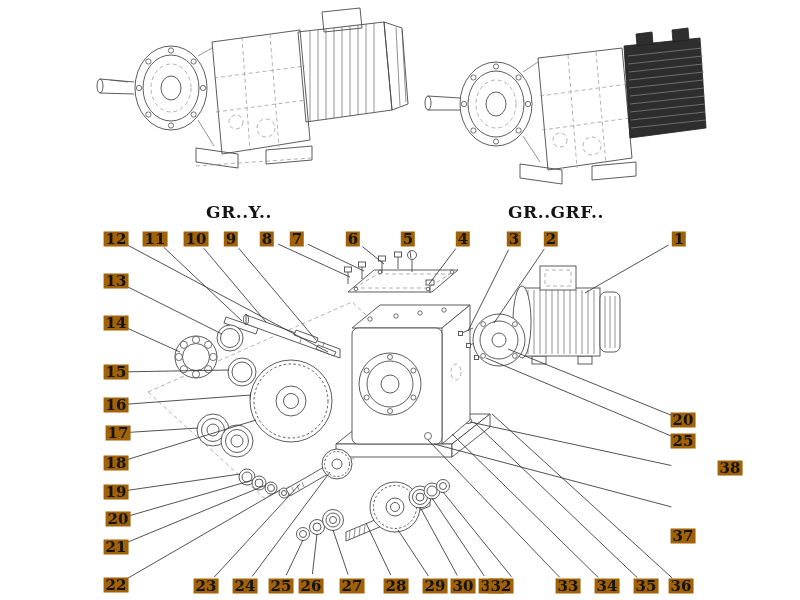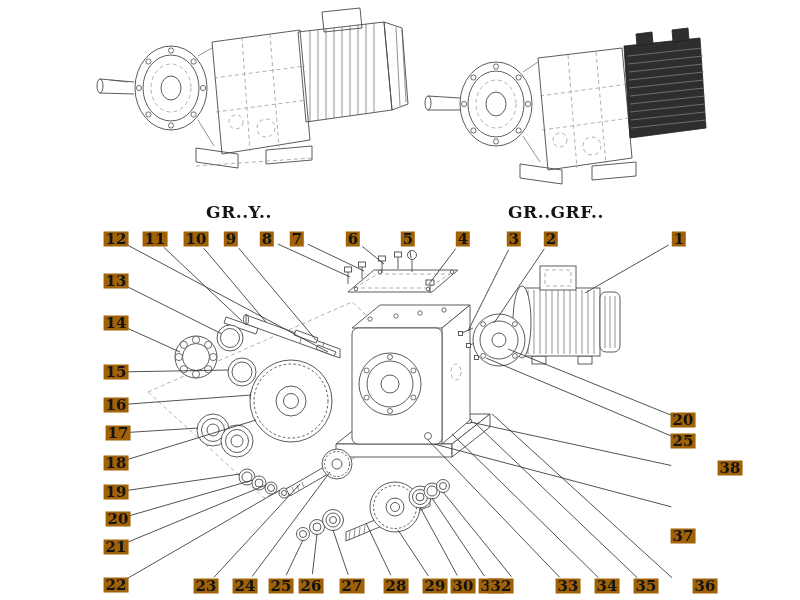--- a/index.html
+++ b/index.html
@@ -363,20 +363,20 @@
       <span class="callout" style="left: 311px; top: 586px;">26</span>
       <span class="callout" style="left: 352px; top: 586px;">27</span>
       <span class="callout" style="left: 396px; top: 586px;">28</span>
       <span class="callout" style="left: 435px; top: 586px;">29</span>
       <span class="callout" style="left: 463px; top: 586px;">30</span>
       <span class="callout" style="left: 491px; top: 586px;">31</span>
       <span class="callout" style="left: 501px; top: 586px;">32</span>
       <span class="callout" style="left: 568px; top: 586px;">33</span>
       <span class="callout" style="left: 607px; top: 586px;">34</span>
       <span class="callout" style="left: 646px; top: 586px;">35</span>
-      <span class="callout" style="left: 681px; top: 586px; margin-left: 24px;">36</span>
+      <span class="callout" style="left: 681px; top: 586px;">36</span>
       <span class="callout" style="left: 683px; top: 536px;">37</span>
       <span class="callout" style="left: 683px; top: 468px; margin-left: 47px;">38</span>
       <span class="callout" style="left: 683px; top: 441px;">25</span>
       <span class="callout" style="left: 683px; top: 420px;">20</span>
     </div>
 
 </div>
 
 </body></html>

